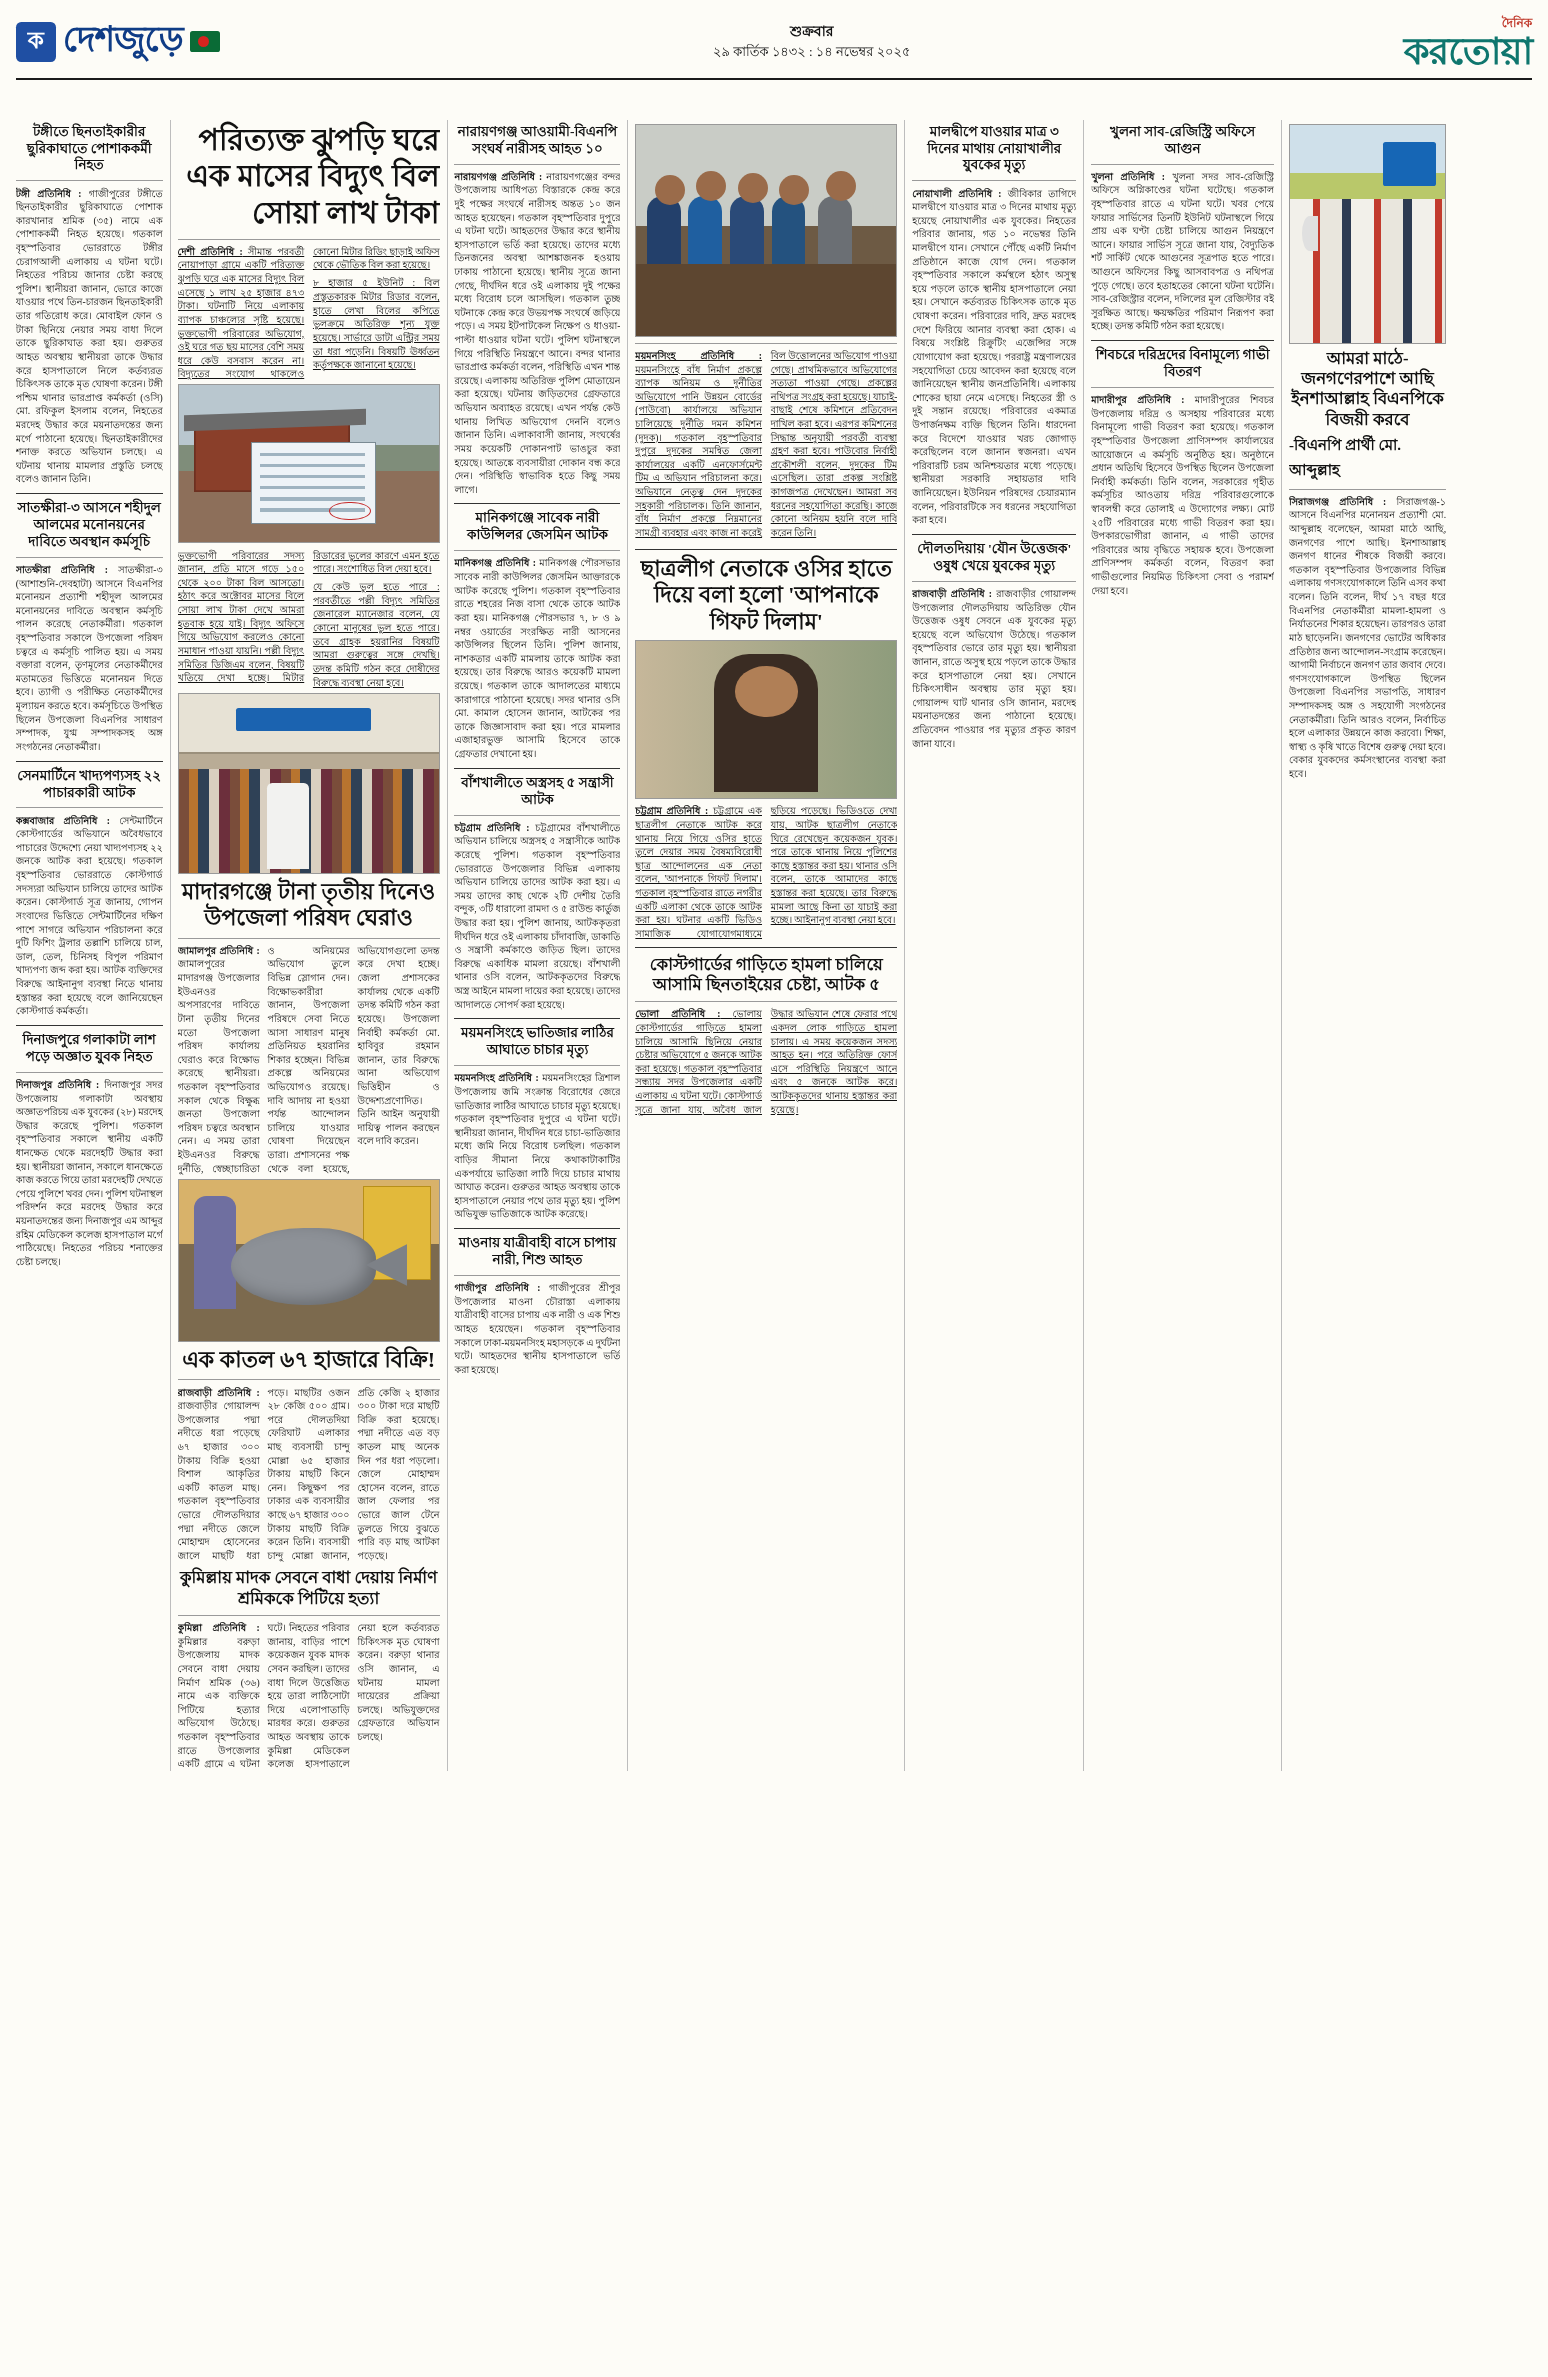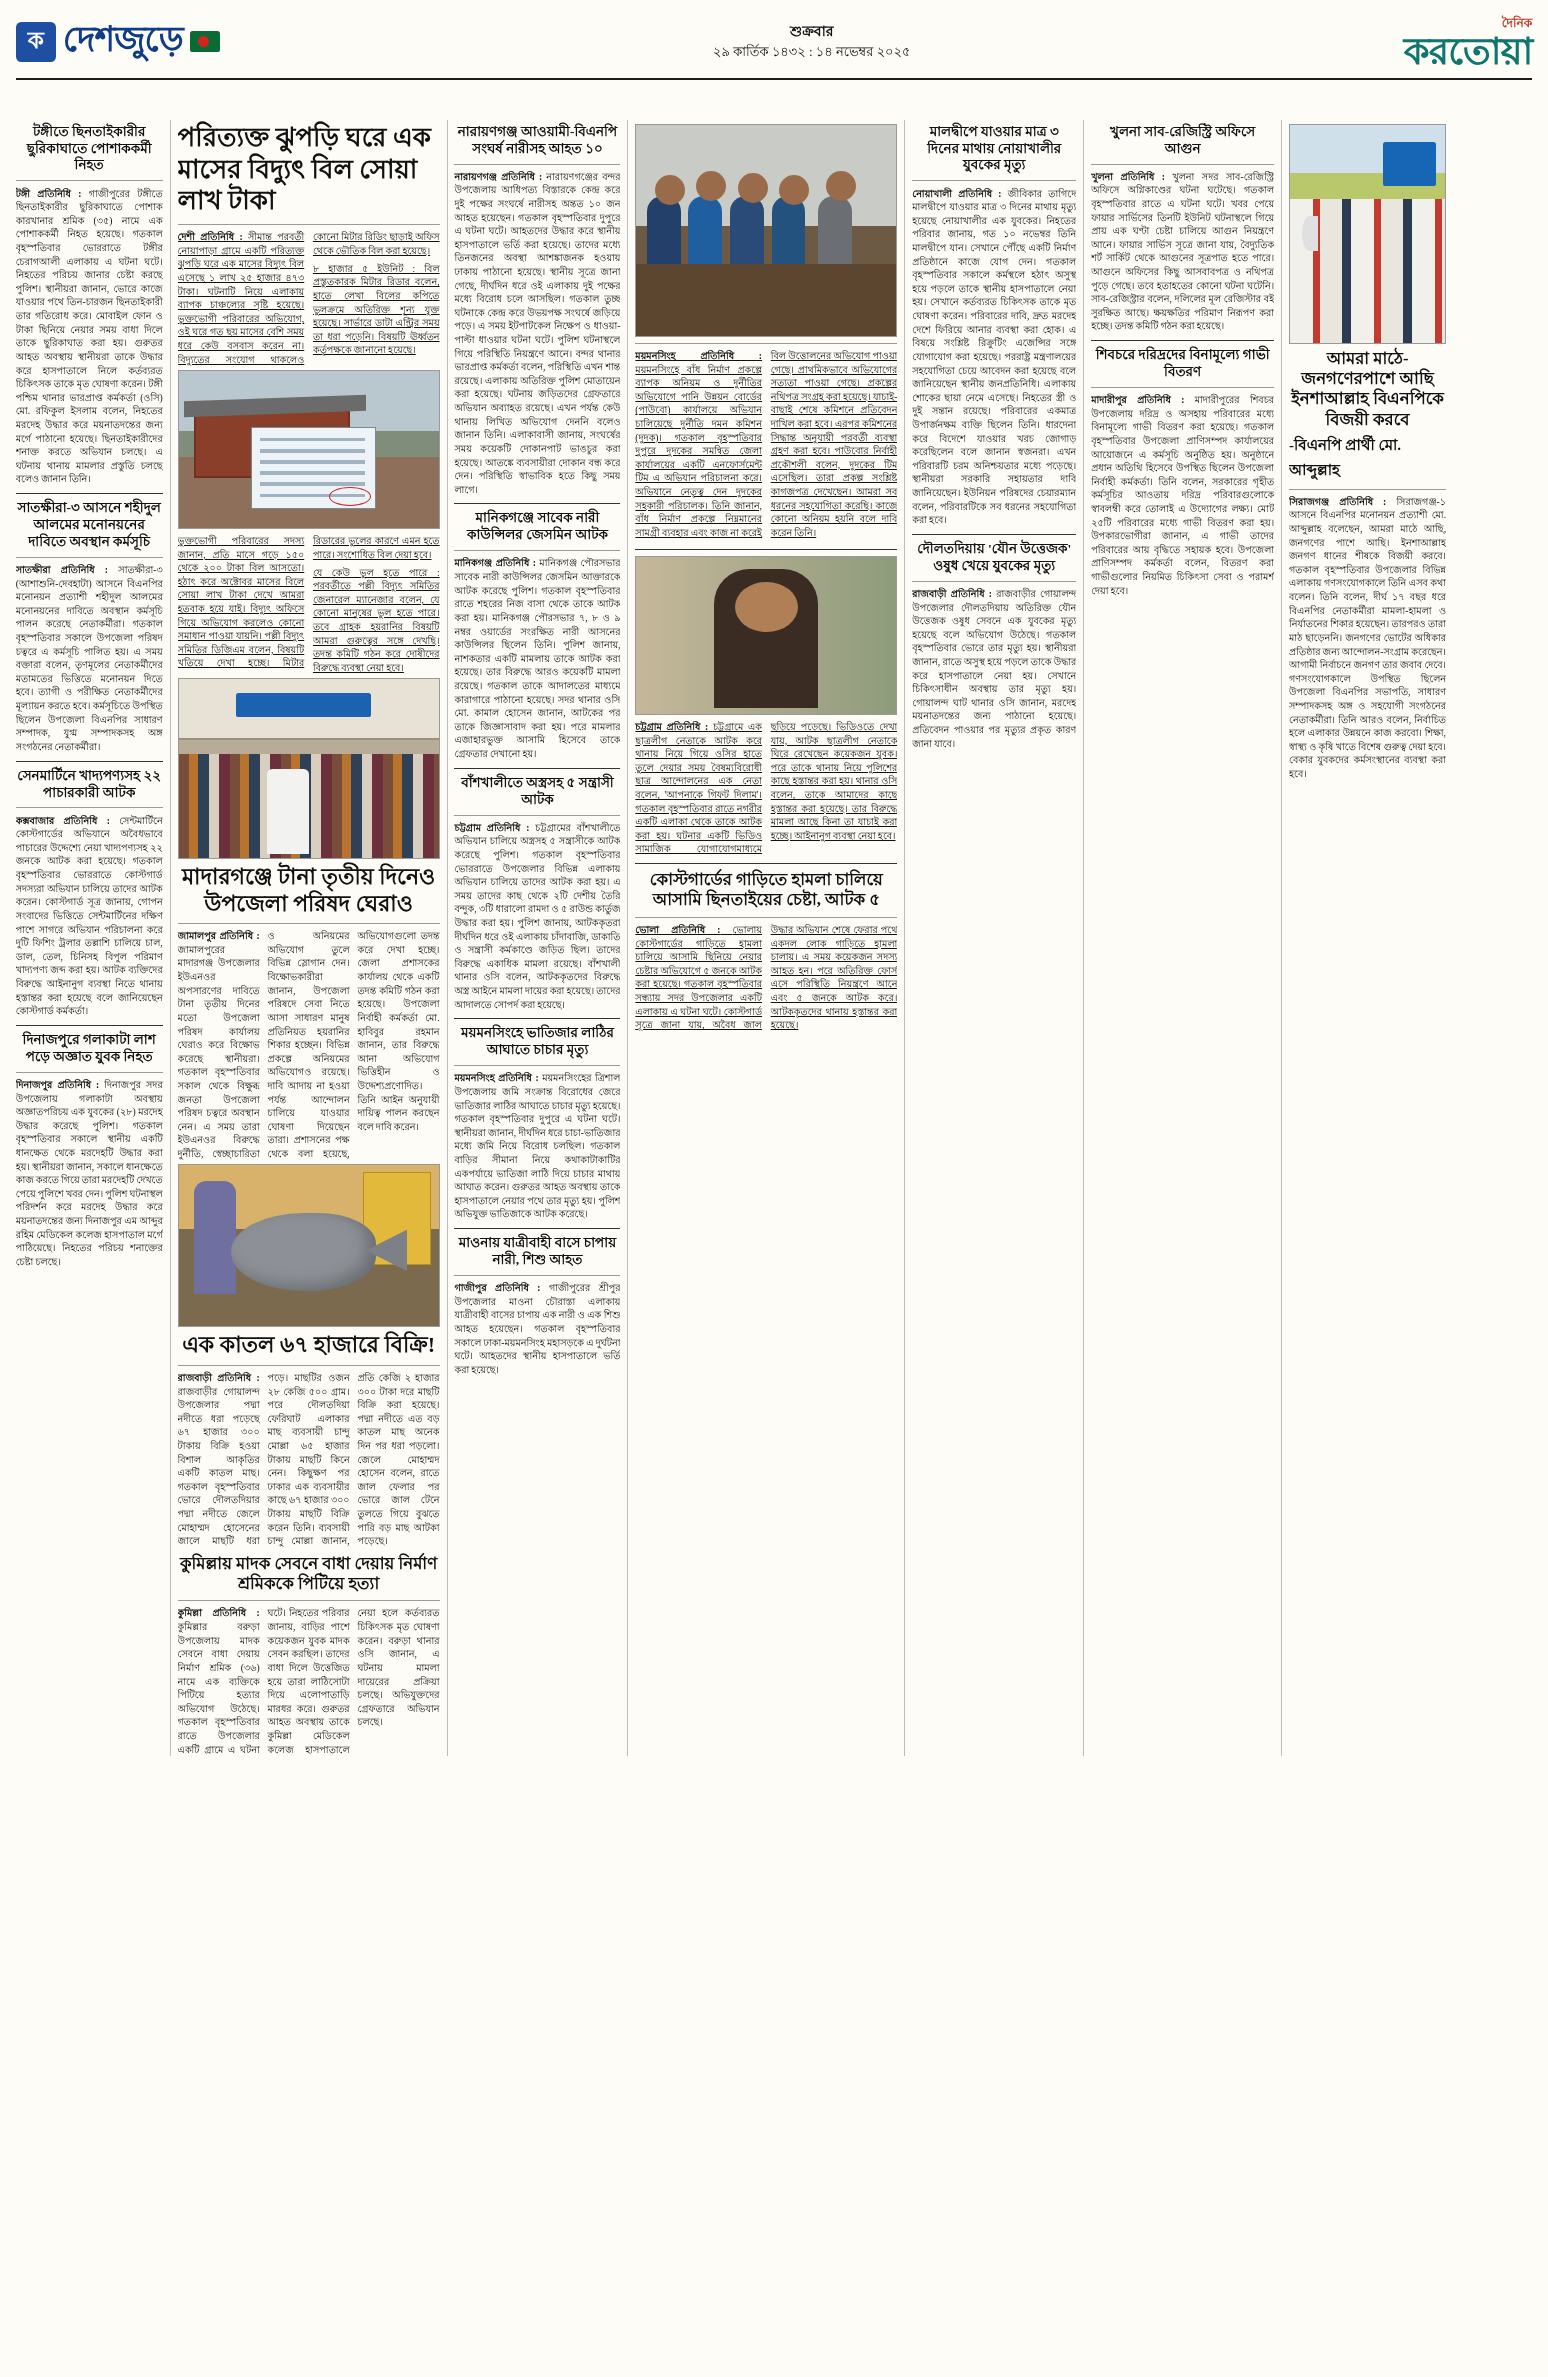--- a/index.html
+++ b/index.html
@@ -29,21 +29,21 @@
   .brand .kicker { font-size:12.2px; color:#c0392b; font-weight:bold; }
   .brand .name { font-size:37px; font-weight:bold; color:#0f766e; letter-spacing:-0.9px; line-height:0.95; }
 
   
   .grid { display:grid; grid-template-columns: 147px 0.9px 262px 0.9px 166px 0.9px 262px 0.9px 164px 0.9px 183px 0.9px 157px;
      gap:0 7px;margin-top:40px; }
   .vrule { background:#bdbdbd; width:0.9px; }
   .col { overflow:hidden; }
 
   
-  h1.headline { font-size:26px; line-height:1.22; text-align:left; font-weight:bold; margin:1.7px 0 7px; }
+  h1.headline { font-size:30px; line-height:1.22; text-align:right; font-weight:bold; margin:1.7px 0 7px; }
   h2.headline { font-size:22px; line-height:1.2; text-align:center; font-weight:bold; margin:5.2px 0 5.2px; }
   h3.headline { font-size:16.6px; line-height:1.22; text-align:center; font-weight:bold; margin:4.4px 0 4.4px; }
   h4.headline { font-size:13.5px; line-height:1.25; text-align:center; font-weight:bold; margin:3.5px 0 3.5px; }
   .sub { font-size:15px; text-align:left; font-weight:bold; margin:-1.7px 0 3.5px; }
   p.body { font-size:9.6px; line-height:1.42; text-align:justify; margin:0 0 4.4px; hyphens:auto;
     word-spacing:-0.3px; }
   .lead { font-weight:bold; }
   .rule { border-top:0.9px solid #9a9a9a; margin:6.1px 0 5.2px; }
   .rule-thick { border-top:1.7px solid #333; margin:7px 0 6.1px; }
   .two-col { column-count:2; column-gap:8.7px;text-decoration:underline; }
@@ -233,20 +233,21 @@
           <div class="p" style="left:70%;background:#6b6f74"></div>
             <div class="head" style="left:73%;bottom:64%"></div>
           <div class="table"></div>
         </div>
       </div>
       <div class="rule"></div>
       <div class="two-col">
         <p class="body"><span class="lead">ময়মনসিংহ প্রতিনিধি :</span> <span>ময়মনসিংহে বাঁধ নির্মাণ প্রকল্পে ব্যাপক অনিয়ম ও দুর্নীতির অভিযোগে পানি উন্নয়ন বোর্ডের (পাউবো) কার্যালয়ে অভিযান চালিয়েছে দুর্নীতি দমন কমিশন (দুদক)। গতকাল বৃহস্পতিবার দুপুরে দুদকের সমন্বিত জেলা কার্যালয়ের একটি এনফোর্সমেন্ট টিম এ অভিযান পরিচালনা করে। অভিযানে নেতৃত্ব দেন দুদকের সহকারী পরিচালক। তিনি জানান, বাঁধ নির্মাণ প্রকল্পে নিম্নমানের সামগ্রী ব্যবহার এবং কাজ না করেই বিল উত্তোলনের অভিযোগ পাওয়া গেছে। প্রাথমিকভাবে অভিযোগের সত্যতা পাওয়া গেছে। প্রকল্পের নথিপত্র সংগ্রহ করা হয়েছে। যাচাই-বাছাই শেষে কমিশনে প্রতিবেদন দাখিল করা হবে। এরপর কমিশনের সিদ্ধান্ত অনুযায়ী পরবর্তী ব্যবস্থা গ্রহণ করা হবে। পাউবোর নির্বাহী প্রকৌশলী বলেন, দুদকের টিম এসেছিল। তারা প্রকল্প সংশ্লিষ্ট কাগজপত্র দেখেছেন। আমরা সব ধরনের সহযোগিতা করেছি। কাজে কোনো অনিয়ম হয়নি বলে দাবি করেন তিনি।</span></p>
       </div>
       <div class="rule-thick"></div>
+      <h2 class="headline">ছাত্রলীগ নেতাকে ওসির হাতে দিয়ে বলা হলো 'আপনাকে গিফট দিলাম'</h2>
       <div class="photo">
         <div class="scene-man">
             <div class="bg"></div>
             <div class="portrait"></div>
             <div class="face"></div>
           </div>
       </div>
       <div class="two-col">
         <p class="body"><span class="lead">চট্টগ্রাম প্রতিনিধি :</span> <span>চট্টগ্রামে এক ছাত্রলীগ নেতাকে আটক করে থানায় নিয়ে গিয়ে ওসির হাতে তুলে দেয়ার সময় বৈষম্যবিরোধী ছাত্র আন্দোলনের এক নেতা বলেন, 'আপনাকে গিফট দিলাম'। গতকাল বৃহস্পতিবার রাতে নগরীর একটি এলাকা থেকে তাকে আটক করা হয়। ঘটনার একটি ভিডিও সামাজিক যোগাযোগমাধ্যমে ছড়িয়ে পড়েছে। ভিডিওতে দেখা যায়, আটক ছাত্রলীগ নেতাকে ঘিরে রেখেছেন কয়েকজন যুবক। পরে তাকে থানায় নিয়ে পুলিশের কাছে হস্তান্তর করা হয়। থানার ওসি বলেন, তাকে আমাদের কাছে হস্তান্তর করা হয়েছে। তার বিরুদ্ধে মামলা আছে কিনা তা যাচাই করা হচ্ছে। আইনানুগ ব্যবস্থা নেয়া হবে।</span></p>
       </div>

